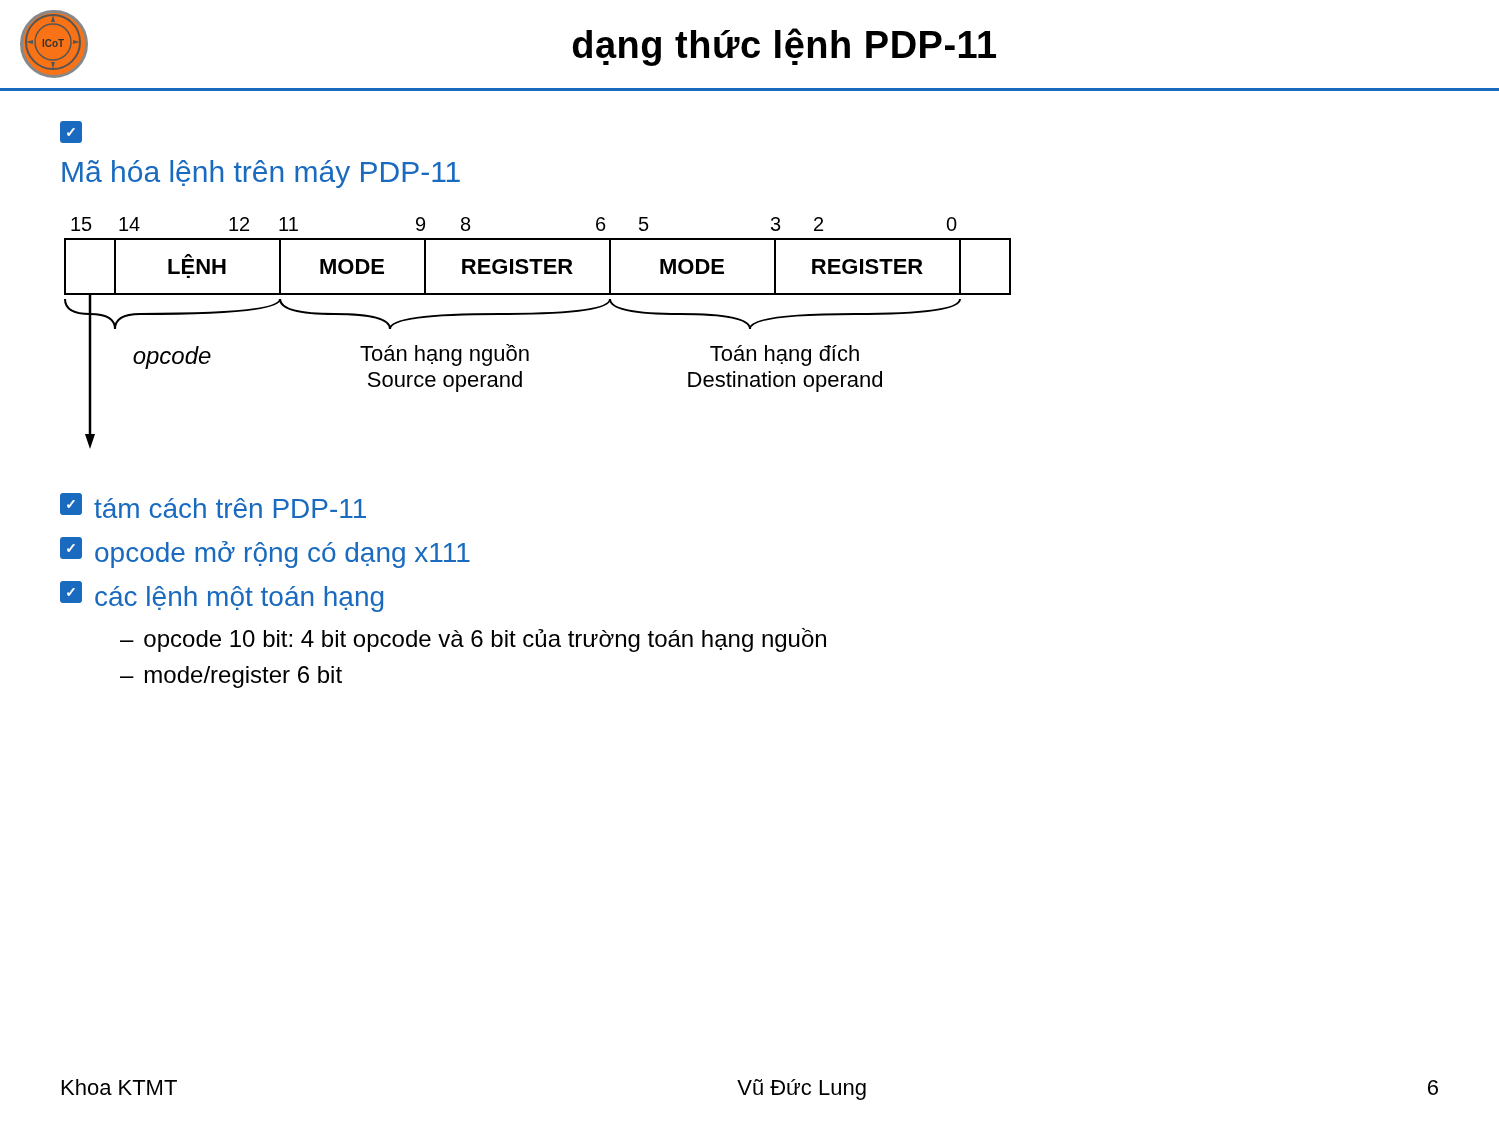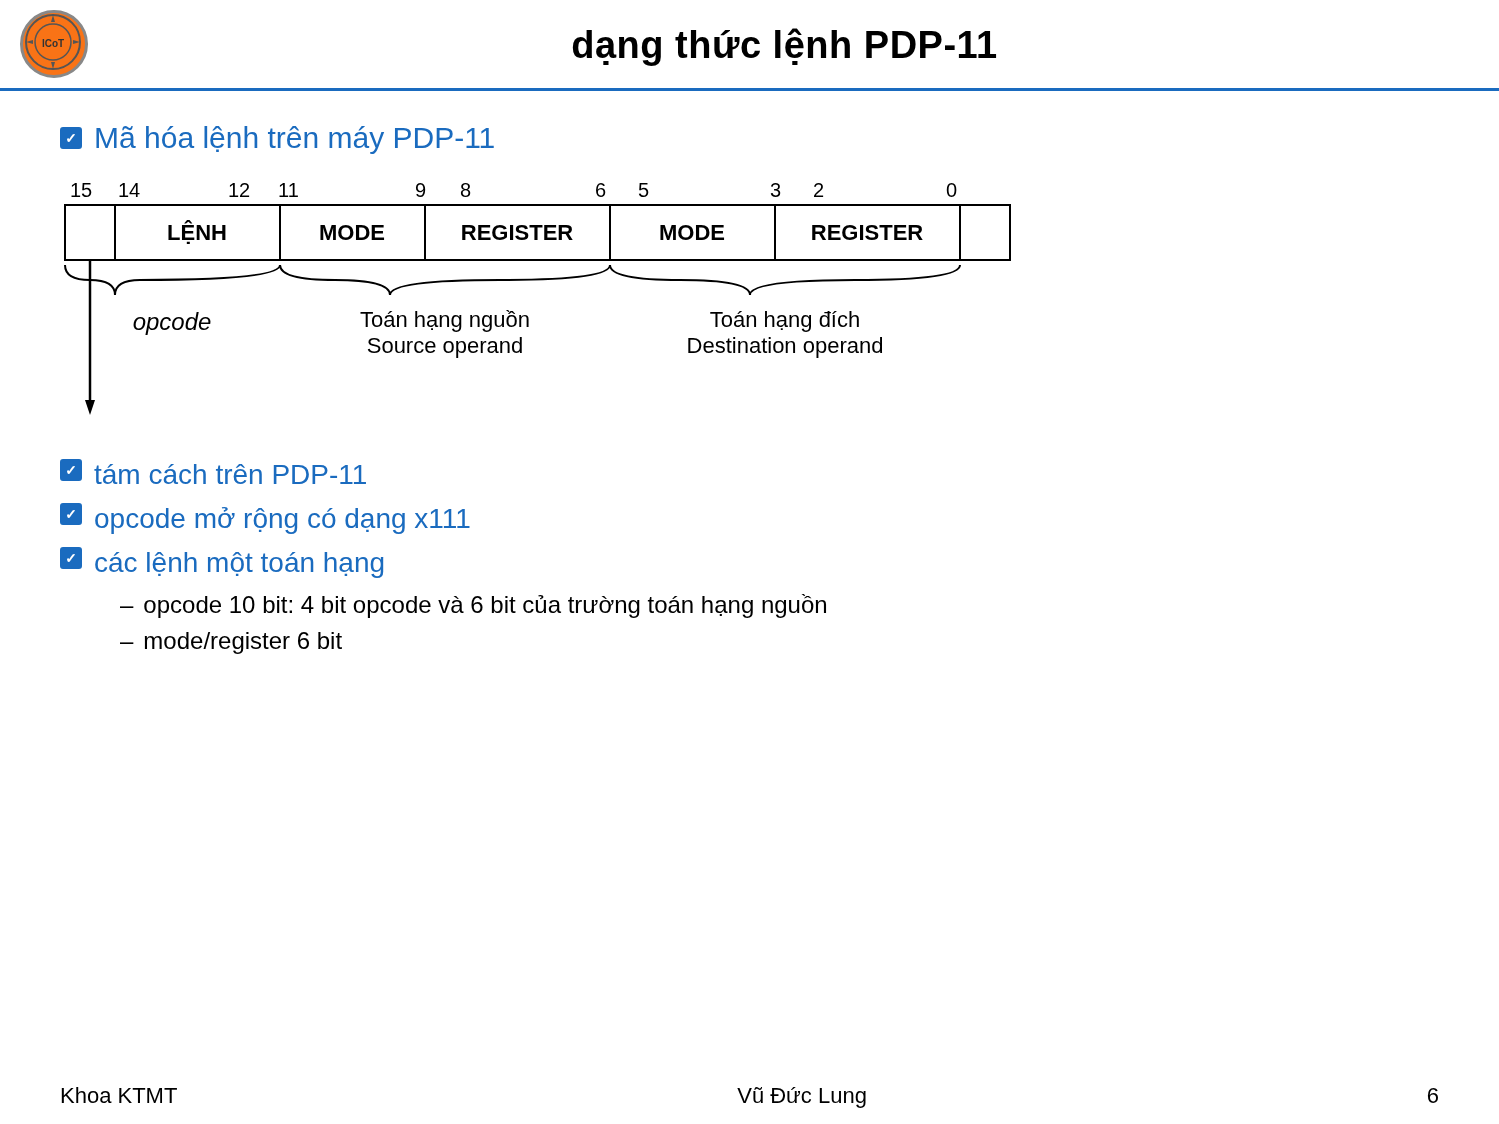--- a/index.html
+++ b/index.html
@@ -50,23 +50,23 @@
     }
 
     
     .content {
       padding: 30px 60px 20px 60px;
     }
 
     
     .section-heading {
       display: flex;
-      align-items: center;
       gap: 12px;
       margin-bottom: 20px;
+      flex-direction: column;
     }
     .checkbox-icon {
       width: 22px;
       height: 22px;
       border: 2px solid #1a6bbf;
       background: #1a6bbf;
       border-radius: 3px;
       flex-shrink: 0;
       display: flex;
       align-items: center;
@@ -118,21 +118,21 @@
       gap: 10px;
     }
     .bullet-dash {
       flex-shrink: 0;
       font-size: 24px;
     }
 
     
     .footer {
       position: absolute;
-      bottom: 15px;
+      bottom: 23px;
       left: 0;
       right: 0;
       display: flex;
       justify-content: space-between;
       padding: 0 60px;
       font-size: 22px;
       color: #000;
     }
 
     

